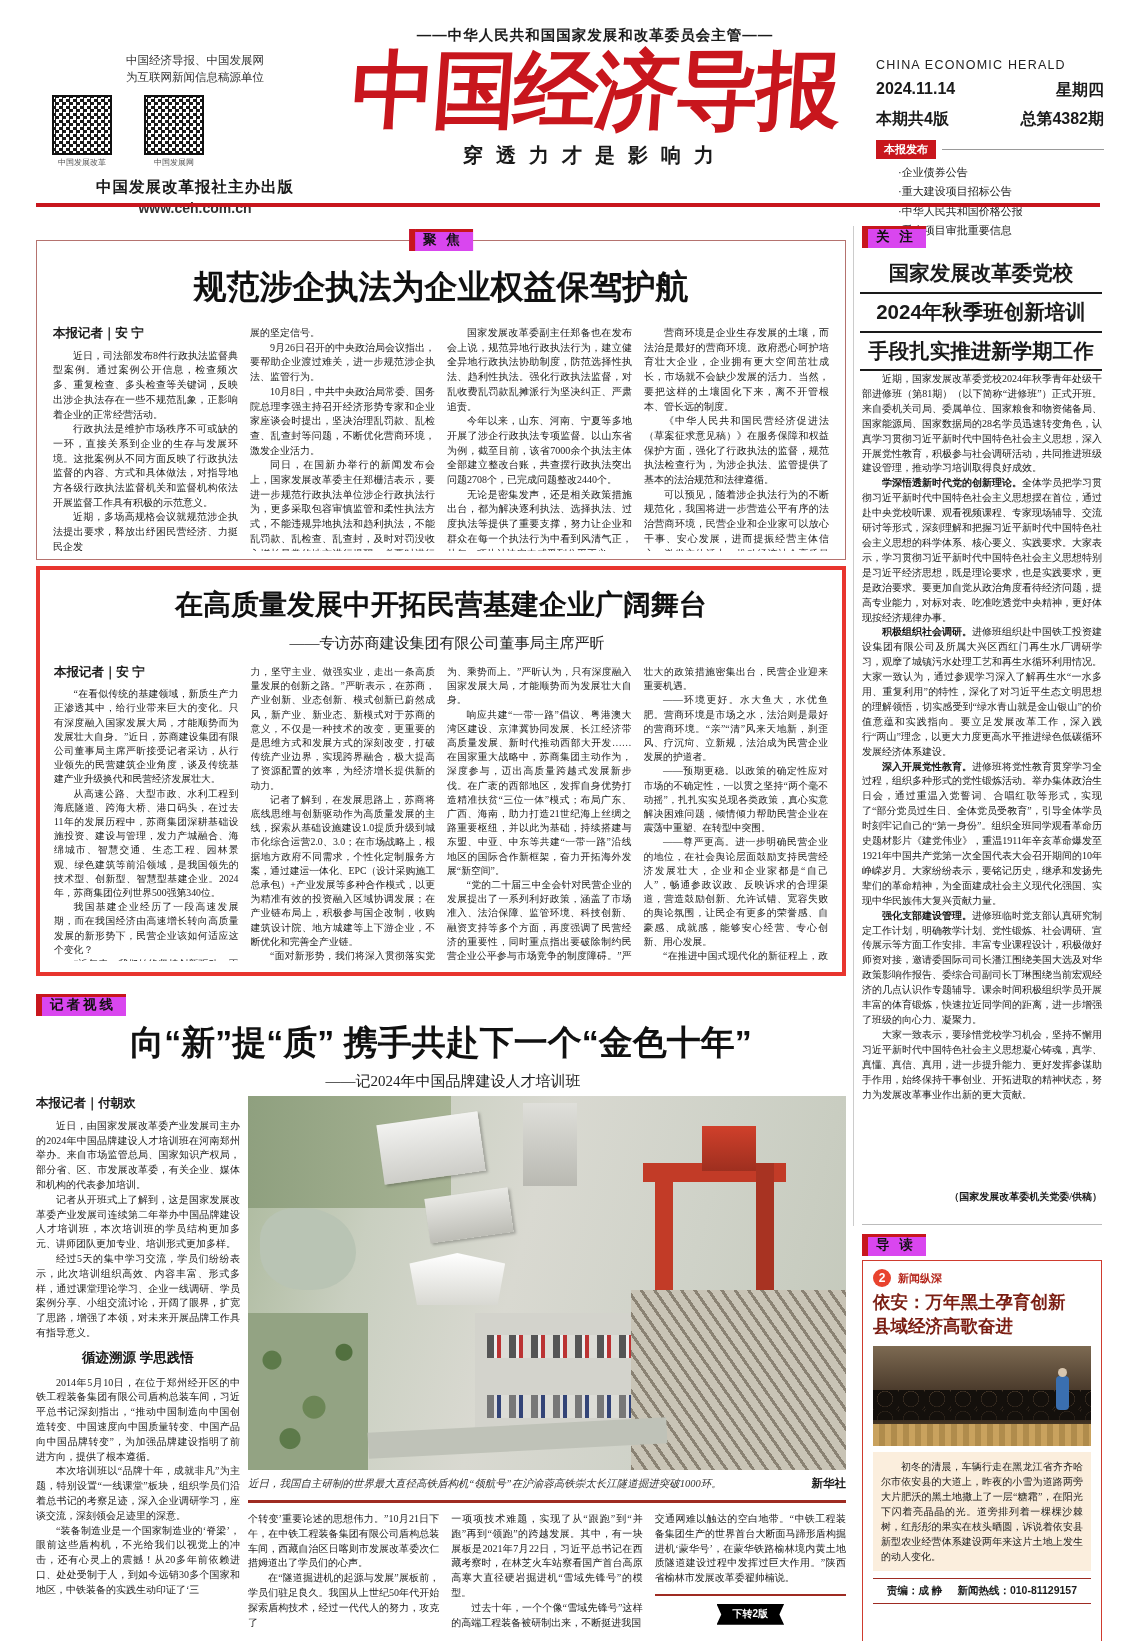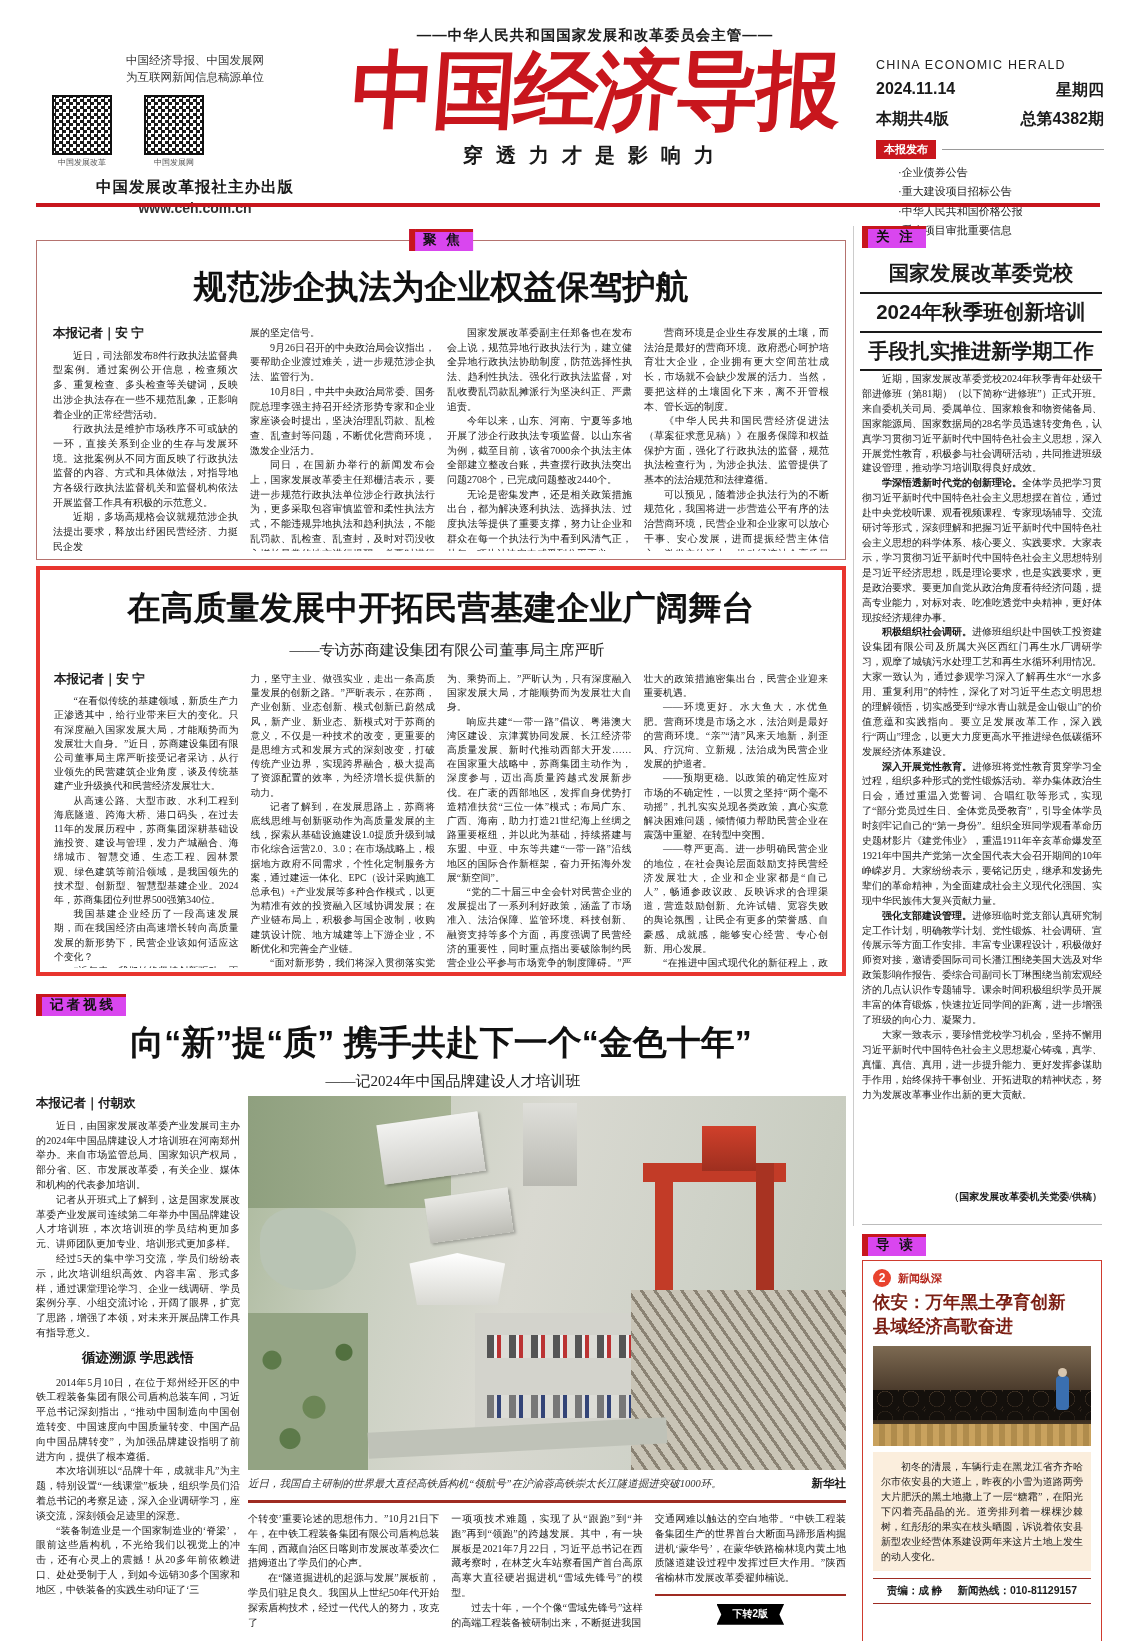--- a/index.html
+++ b/index.html
@@ -40,21 +40,21 @@
   .col{flex:1;overflow:hidden;}
   .para{margin:0;text-indent:2em;}
   .para.ni{text-indent:0;}
   
   .box1{left:36px;top:240px;width:808px;height:318px;border:1px solid #b5736f;background:#fff;}
   .box1 .seclabel{position:absolute;top:-12px;left:50%;transform:translateX(-50%);}
   .box1 .headline{font-size:33px;margin-top:24px;}
   .box1 .cols{padding:16px 16px 0 16px;font-size:10px;line-height:14.7px;height:225px;}
   
   .redbox{left:36px;top:566px;width:802px;height:402px;border:4px solid #e8352e;background:#fff;}
-  .redbox .headline{font-size:33px;margin-top:16px;}
+  .redbox .headline{font-size:28px;margin-top:16px;}
   .redbox .subtitle{margin-top:10px;}
   .redbox .cols{padding:12px 14px 0 14px;font-size:9.8px;line-height:14.2px;height:296px;}
   
   .rep-label{left:36px;top:994px;}
   .rep-headline{left:36px;top:1020px;width:810px;font-size:34px;}
   .rep-subtitle{left:36px;top:1072px;width:810px;}
   .rep-leftcol{left:36px;top:1096px;width:204px;height:545px;overflow:hidden;font-size:10px;line-height:14.8px;text-align:justify;}
   .subhead{text-align:center;font-weight:bold;font-size:13.5px;margin:10px 0;font-family:"Liberation Sans",sans-serif;}
   
   .photo{left:248px;top:1096px;width:598px;height:374px;overflow:hidden;

